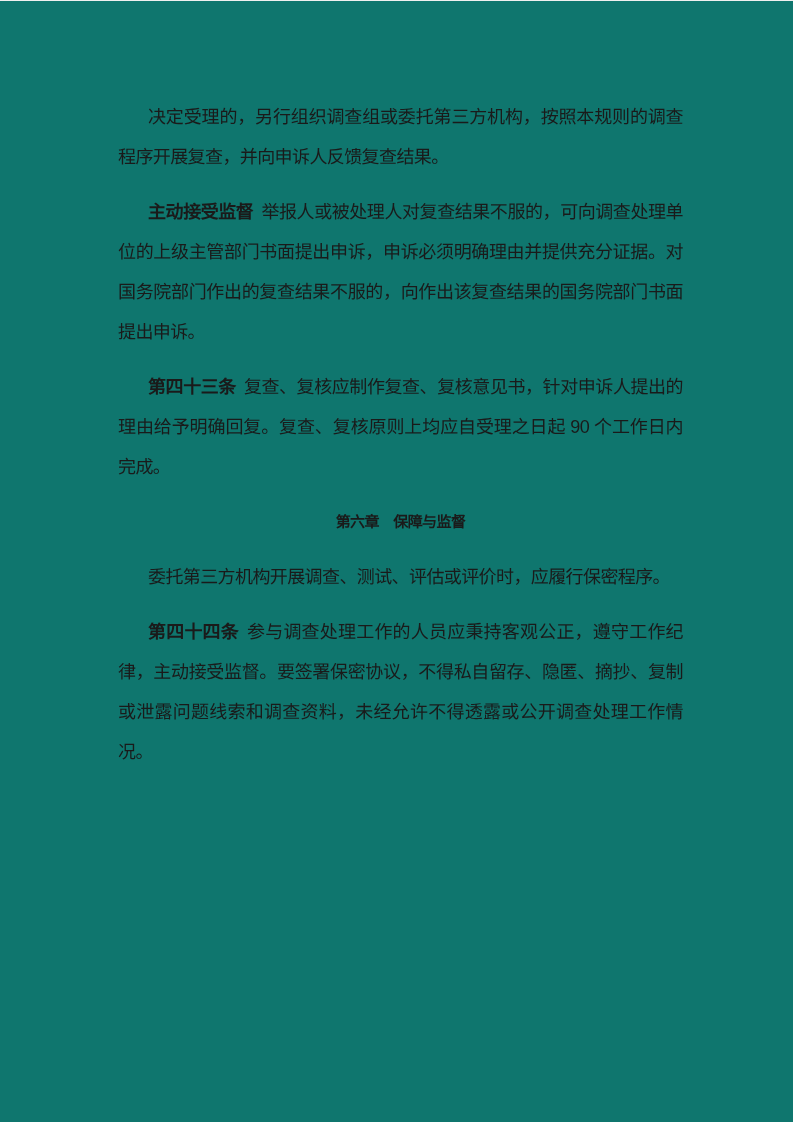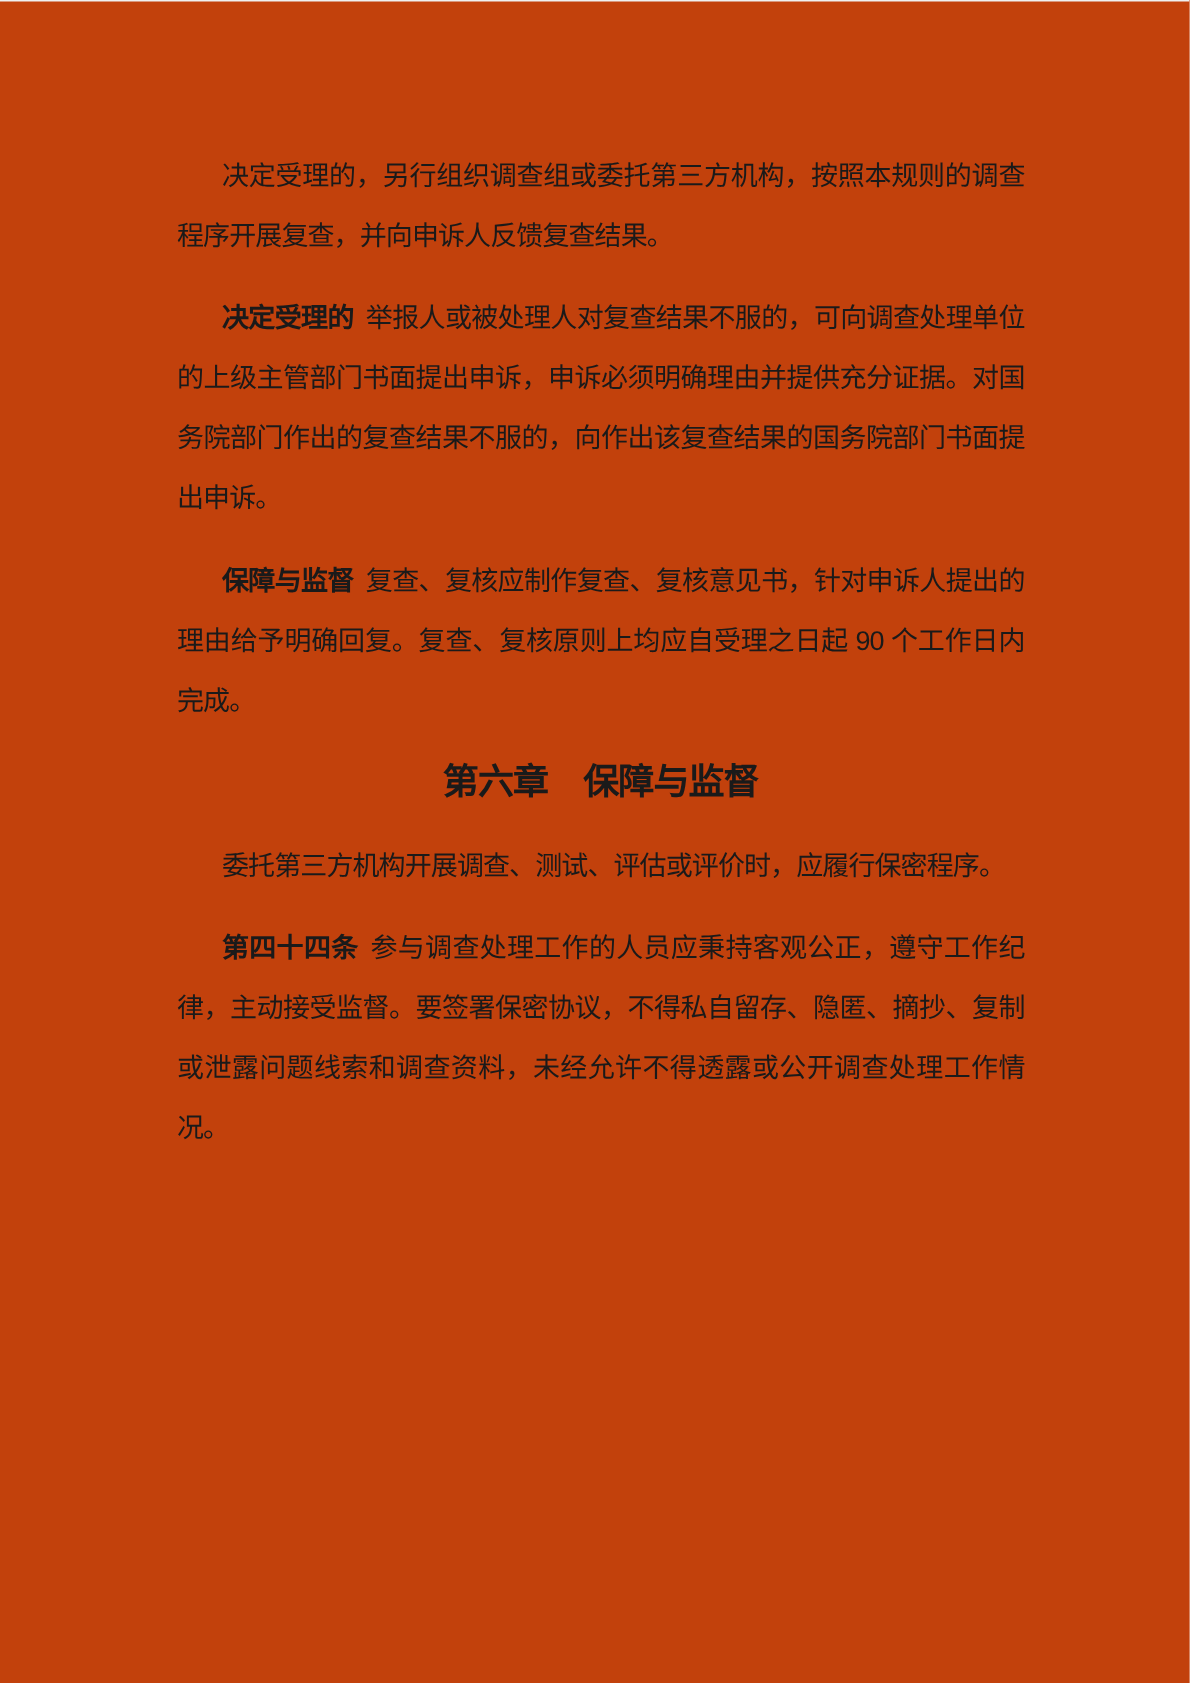--- a/index.html
+++ b/index.html
@@ -11,21 +11,21 @@
     width: 793px;
     height: 1122px;
     font-family: "Liberation Sans", "DejaVu Sans", sans-serif;
     color: #1a1a1a;
     overflow: hidden;
   }
   .page {
     box-sizing: border-box;
     width: 793px;
     height: 1122px;
-    background: #c2410c;
+    background: #0f766e;
     border-top: 1px solid #f0f0f0;
     padding: 96px 110px 40px 118px;
   }
   .para {
     margin: 0 0 15px 0;
     font-size: 18px;
     line-height: 40px;
     letter-spacing: -0.6px;
     text-align: justify;
     text-indent: 30px;
@@ -33,40 +33,40 @@
   }
   .para:last-child {
     margin-bottom: 0;
   }
   .lead {
     font-weight: 700;
     margin-right: 8px;
   }
   .chapter-heading {
     margin: 0 0 15px 0;
-    font-size: 24px;
+    font-size: 15px;
     line-height: 40px;
     letter-spacing: -0.6px;
     font-weight: 700;
     text-align: center;
     text-indent: 0;
     color: #1a1a1a;
   }
 </style>
 </head>
 <body>
 
 <div class="page">
 
   <p class="para">决定受理的，另行组织调查组或委托第三方机构，按照本规则的调查程序开展复查，并向申诉人反馈复查结果。</p>
 
-  <p class="para"><b class="lead">决定受理的</b><span>举报人或被处理人对复查结果不服的，可向调查处理单位的上级主管部门书面提出申诉，申诉必须明确理由并提供充分证据。对国务院部门作出的复查结果不服的，向作出该复查结果的国务院部门书面提出申诉。</span></p>
+  <p class="para"><b class="lead">主动接受监督</b><span>举报人或被处理人对复查结果不服的，可向调查处理单位的上级主管部门书面提出申诉，申诉必须明确理由并提供充分证据。对国务院部门作出的复查结果不服的，向作出该复查结果的国务院部门书面提出申诉。</span></p>
 
 
-  <p class="para"><b class="lead">保障与监督</b><span>复查、复核应制作复查、复核意见书，针对申诉人提出的理由给予明确回复。复查、复核原则上均应自受理之日起 90 个工作日内完成。</span></p>
+  <p class="para"><b class="lead">第四十三条</b><span>复查、复核应制作复查、复核意见书，针对申诉人提出的理由给予明确回复。复查、复核原则上均应自受理之日起 90 个工作日内完成。</span></p>
 
   <h2 class="chapter-heading">第六章　保障与监督</h2>
 
   <p class="para">委托第三方机构开展调查、测试、评估或评价时，应履行保密程序。</p>
 
   <p class="para"><b class="lead">第四十四条</b><span>参与调查处理工作的人员应秉持客观公正，遵守工作纪律，主动接受监督。要签署保密协议，不得私自留存、隐匿、摘抄、复制或泄露问题线索和调查资料，未经允许不得透露或公开调查处理工作情况。</span></p>
 
 </div>
 
 </body></html>

